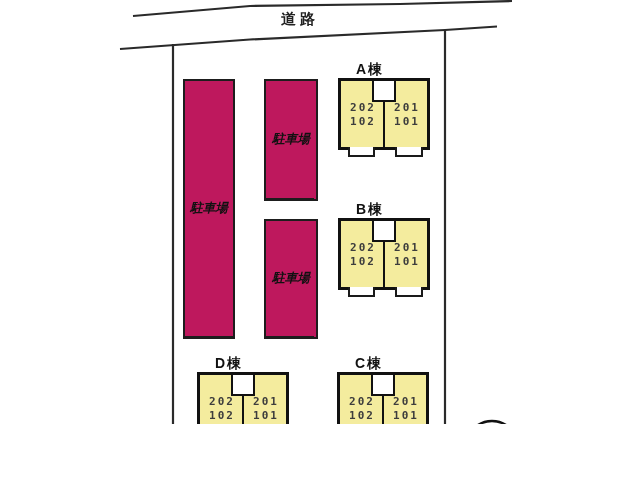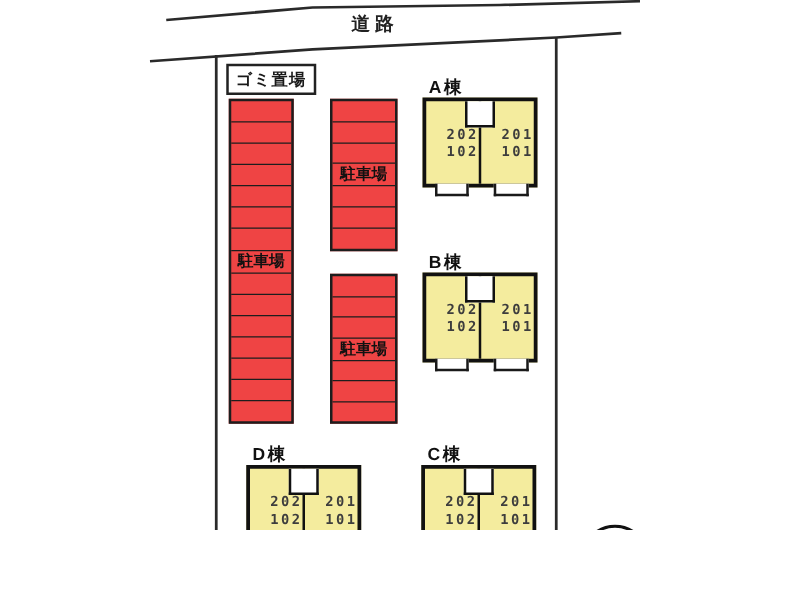--- a/index.html
+++ b/index.html
@@ -8,33 +8,33 @@
   .abs{position:absolute;}
   
   .road-label{left:281px;top:10px;font-size:15px;font-weight:bold;letter-spacing:4px;color:#222;}
   
   .watermark{left:8px;top:219px;font-size:21px;font-weight:bold;color:#848a94;letter-spacing:0.5px;}
   
   .gomi{left:181px;top:51px;width:72px;height:25px;border:2px solid #222;box-sizing:border-box;
         display:flex;align-items:center;justify-content:center;font-size:13px;font-weight:bold;
         letter-spacing:1px;background:#fff;}
   
-  .pcol{border:2px solid #1d1d1d;box-sizing:border-box;display:flex;flex-direction:column;background:#ef4444;}
+  .pcol{border:2px solid #1d1d1d;box-sizing:border-box;display:flex;flex-direction:row;background:#be185d;font-style:italic;}
   .pcol-left{left:183px;top:79px;width:52px;height:260px;}
   .pcol-midtop{left:264px;top:79px;width:54px;height:122px;}
   .pcol-midbot{left:264px;top:219px;width:54px;height:120px;}
   .stall{flex:1;border-bottom:1.5px solid #1d1d1d;}
   .stall:last-child{border-bottom:none;}
   .stall-label{display:flex;align-items:center;justify-content:center;font-size:12.5px;
                font-weight:bold;color:#111;white-space:nowrap;}
   
   .building{position:absolute;width:92px;height:72px;}
-  .bname{position:absolute;top:-17px;left:5px;font-size:14px;font-weight:bold;letter-spacing:2px;color:#111;}
+  .bname{position:absolute;top:-17px;left:18px;font-size:14px;font-weight:bold;letter-spacing:2px;color:#111;}
   .bbox{position:absolute;inset:0;border:3px solid #111;box-sizing:border-box;display:flex;background:#f4ec9e;}
-  .unit{flex:1;display:flex;flex-direction:column;align-items:flex-end;padding-top:20px;box-sizing:border-box;}
+  .unit{flex:1;display:flex;flex-direction:column;align-items:center;padding-top:20px;box-sizing:border-box;}
   .unit-left{border-right:2.5px solid #111;}
   .num{font-family:"DejaVu Sans Mono","Liberation Mono",monospace;font-size:11px;font-weight:bold;
        color:#3d3d3d;letter-spacing:2px;text-indent:2px;line-height:14px;}
   .notch{position:absolute;top:0;left:50%;margin-left:-12px;width:24px;height:21px;background:#fff;
          border:2.5px solid #111;border-top:none;box-sizing:border-box;}
   .porch{position:absolute;top:100%;height:10px;background:#fff;border:2px solid #1a1a1a;border-top:none;box-sizing:border-box;}
   .porch-l{left:7px;width:27px;}
   .porch-r{left:54px;width:28px;}
   svg{position:absolute;left:0;top:0;}
 </style>
@@ -51,21 +51,20 @@
     <line x1="102" y1="476.5" x2="640" y2="476.5" stroke="#4a4a4a" stroke-width="2" stroke-dasharray="5 4"></line>
     <g>
       <circle cx="492" cy="447" r="26" fill="none" stroke="#111" stroke-width="2.5"></circle>
       <path d="M 492 424 L 477 469 Q 492 458 507 469 Z" fill="#111"></path>
     </g>
   </svg>
 
   <div class="abs road-label">道路</div>
 
 
-  <div class="abs gomi">ゴミ置場</div>
 
   <div class="abs pcol pcol-left">
       <div class="stall"></div>
       <div class="stall"></div>
       <div class="stall"></div>
       <div class="stall"></div>
       <div class="stall"></div>
       <div class="stall"></div>
       <div class="stall"></div>
       <div class="stall stall-label">駐車場</div>

